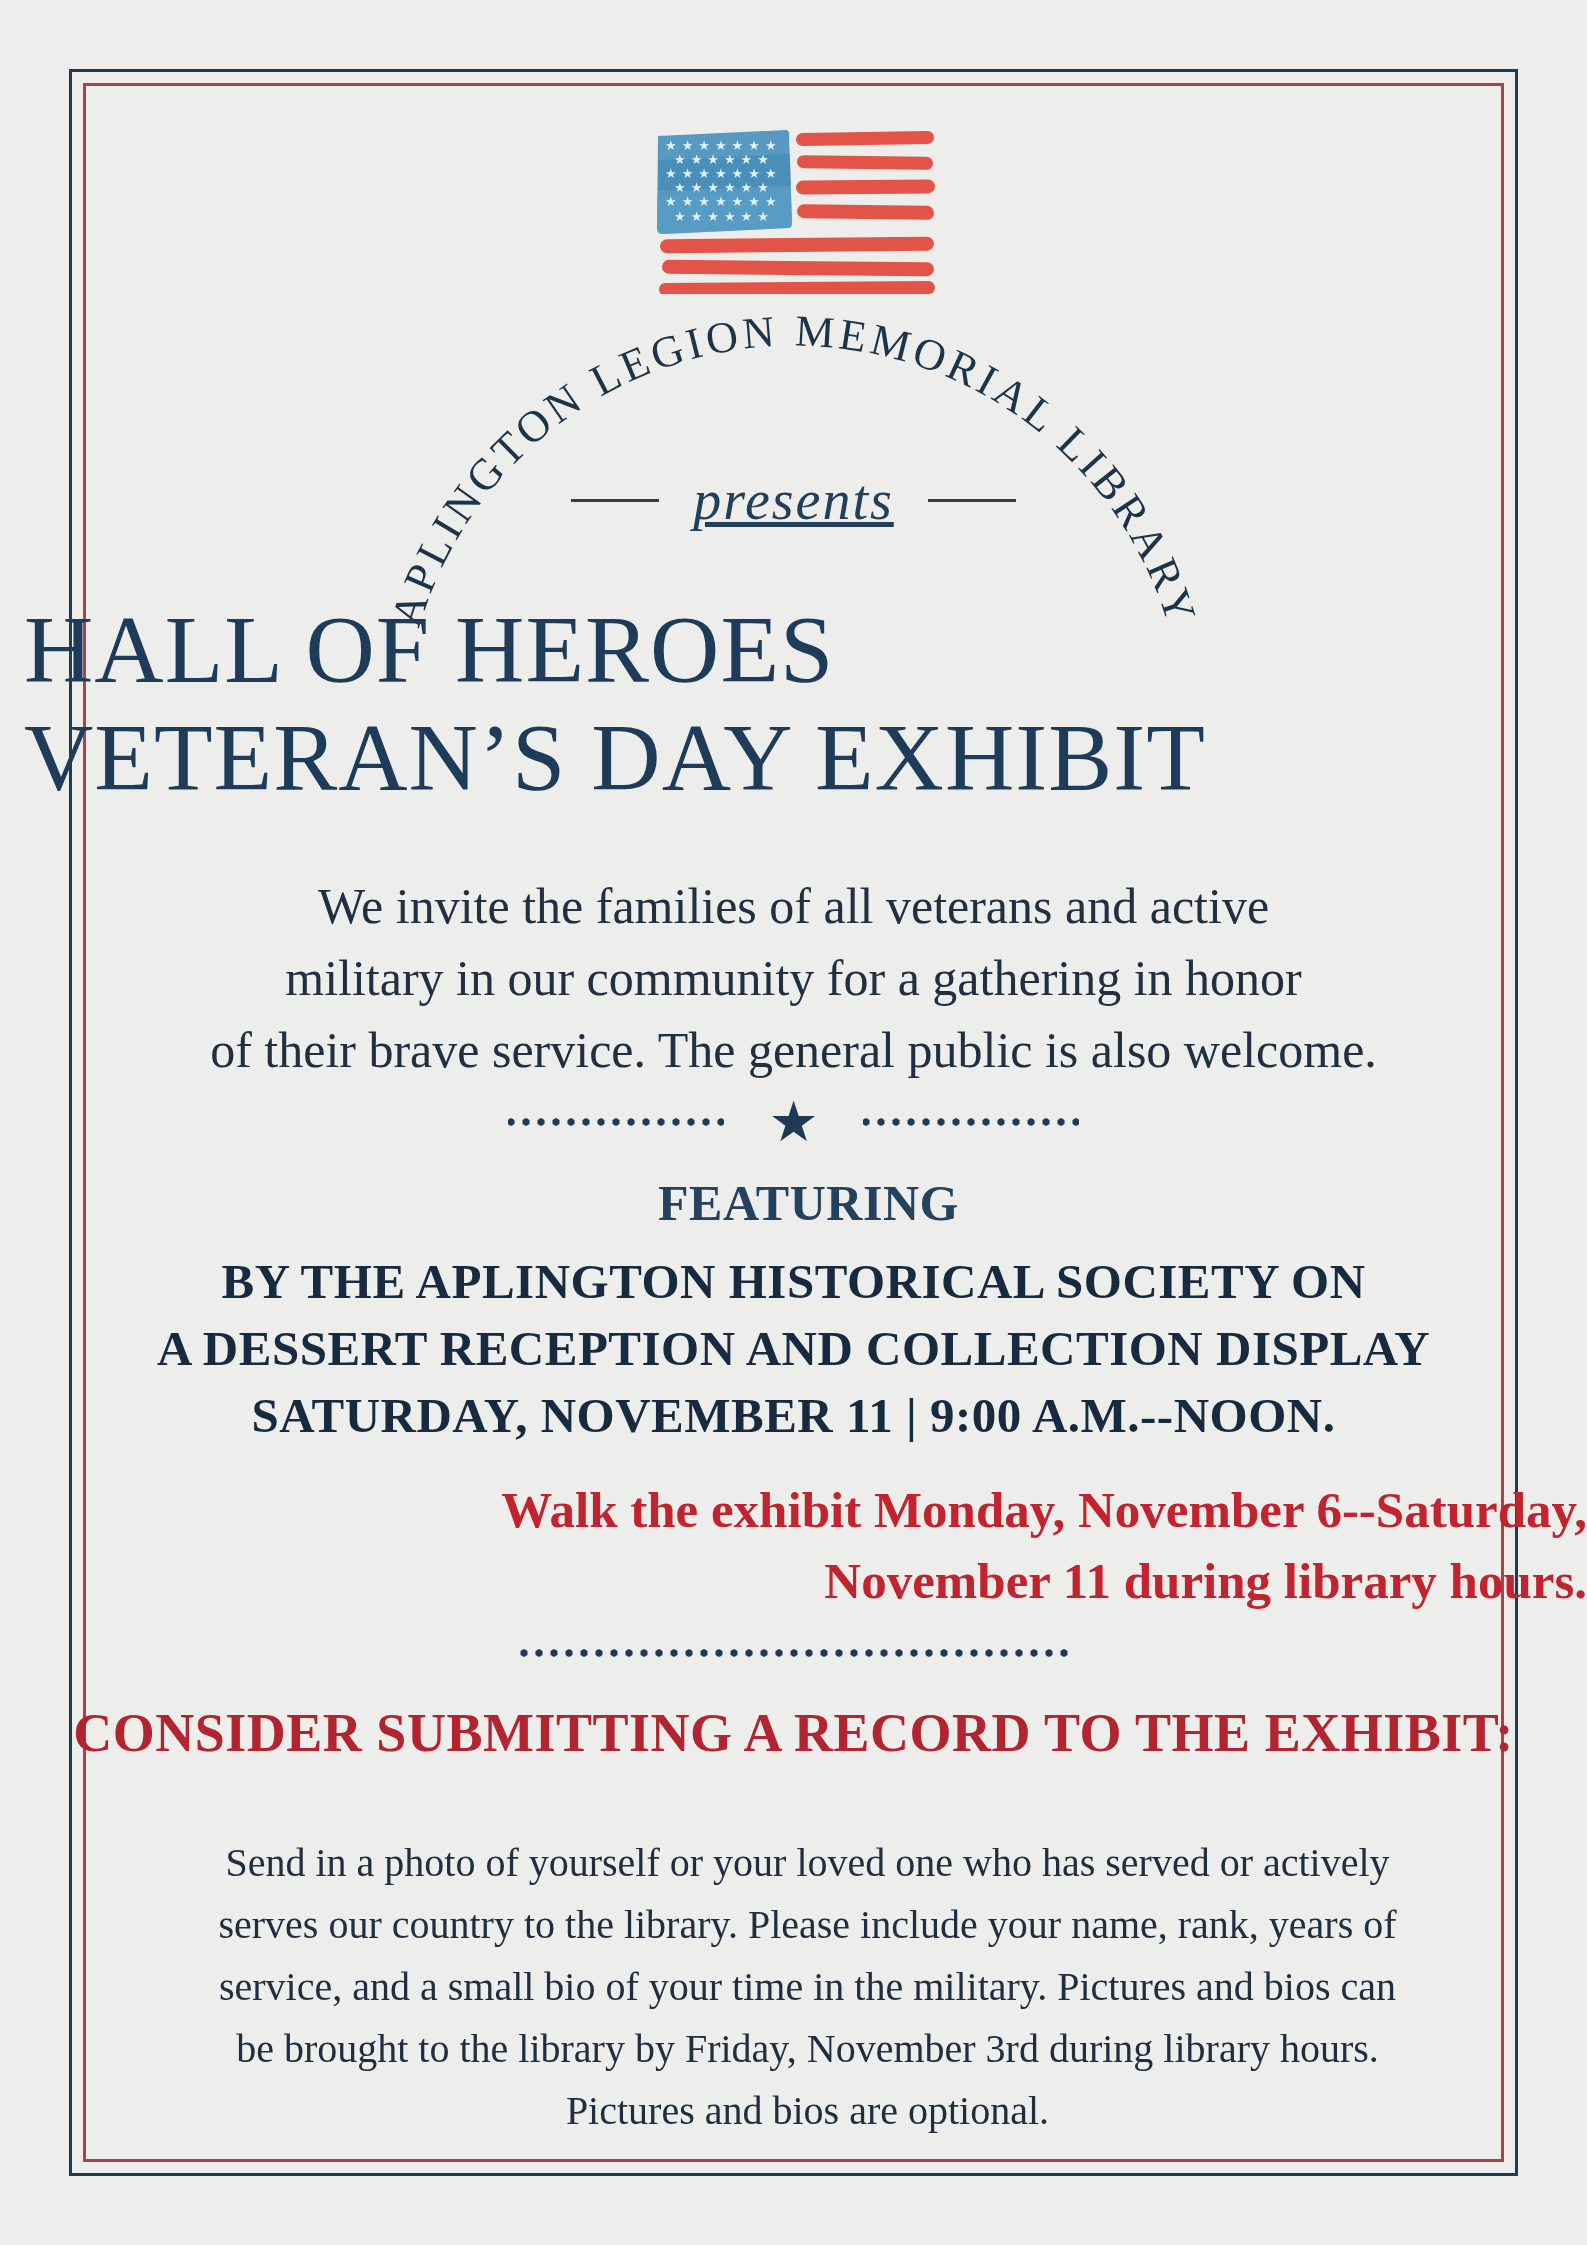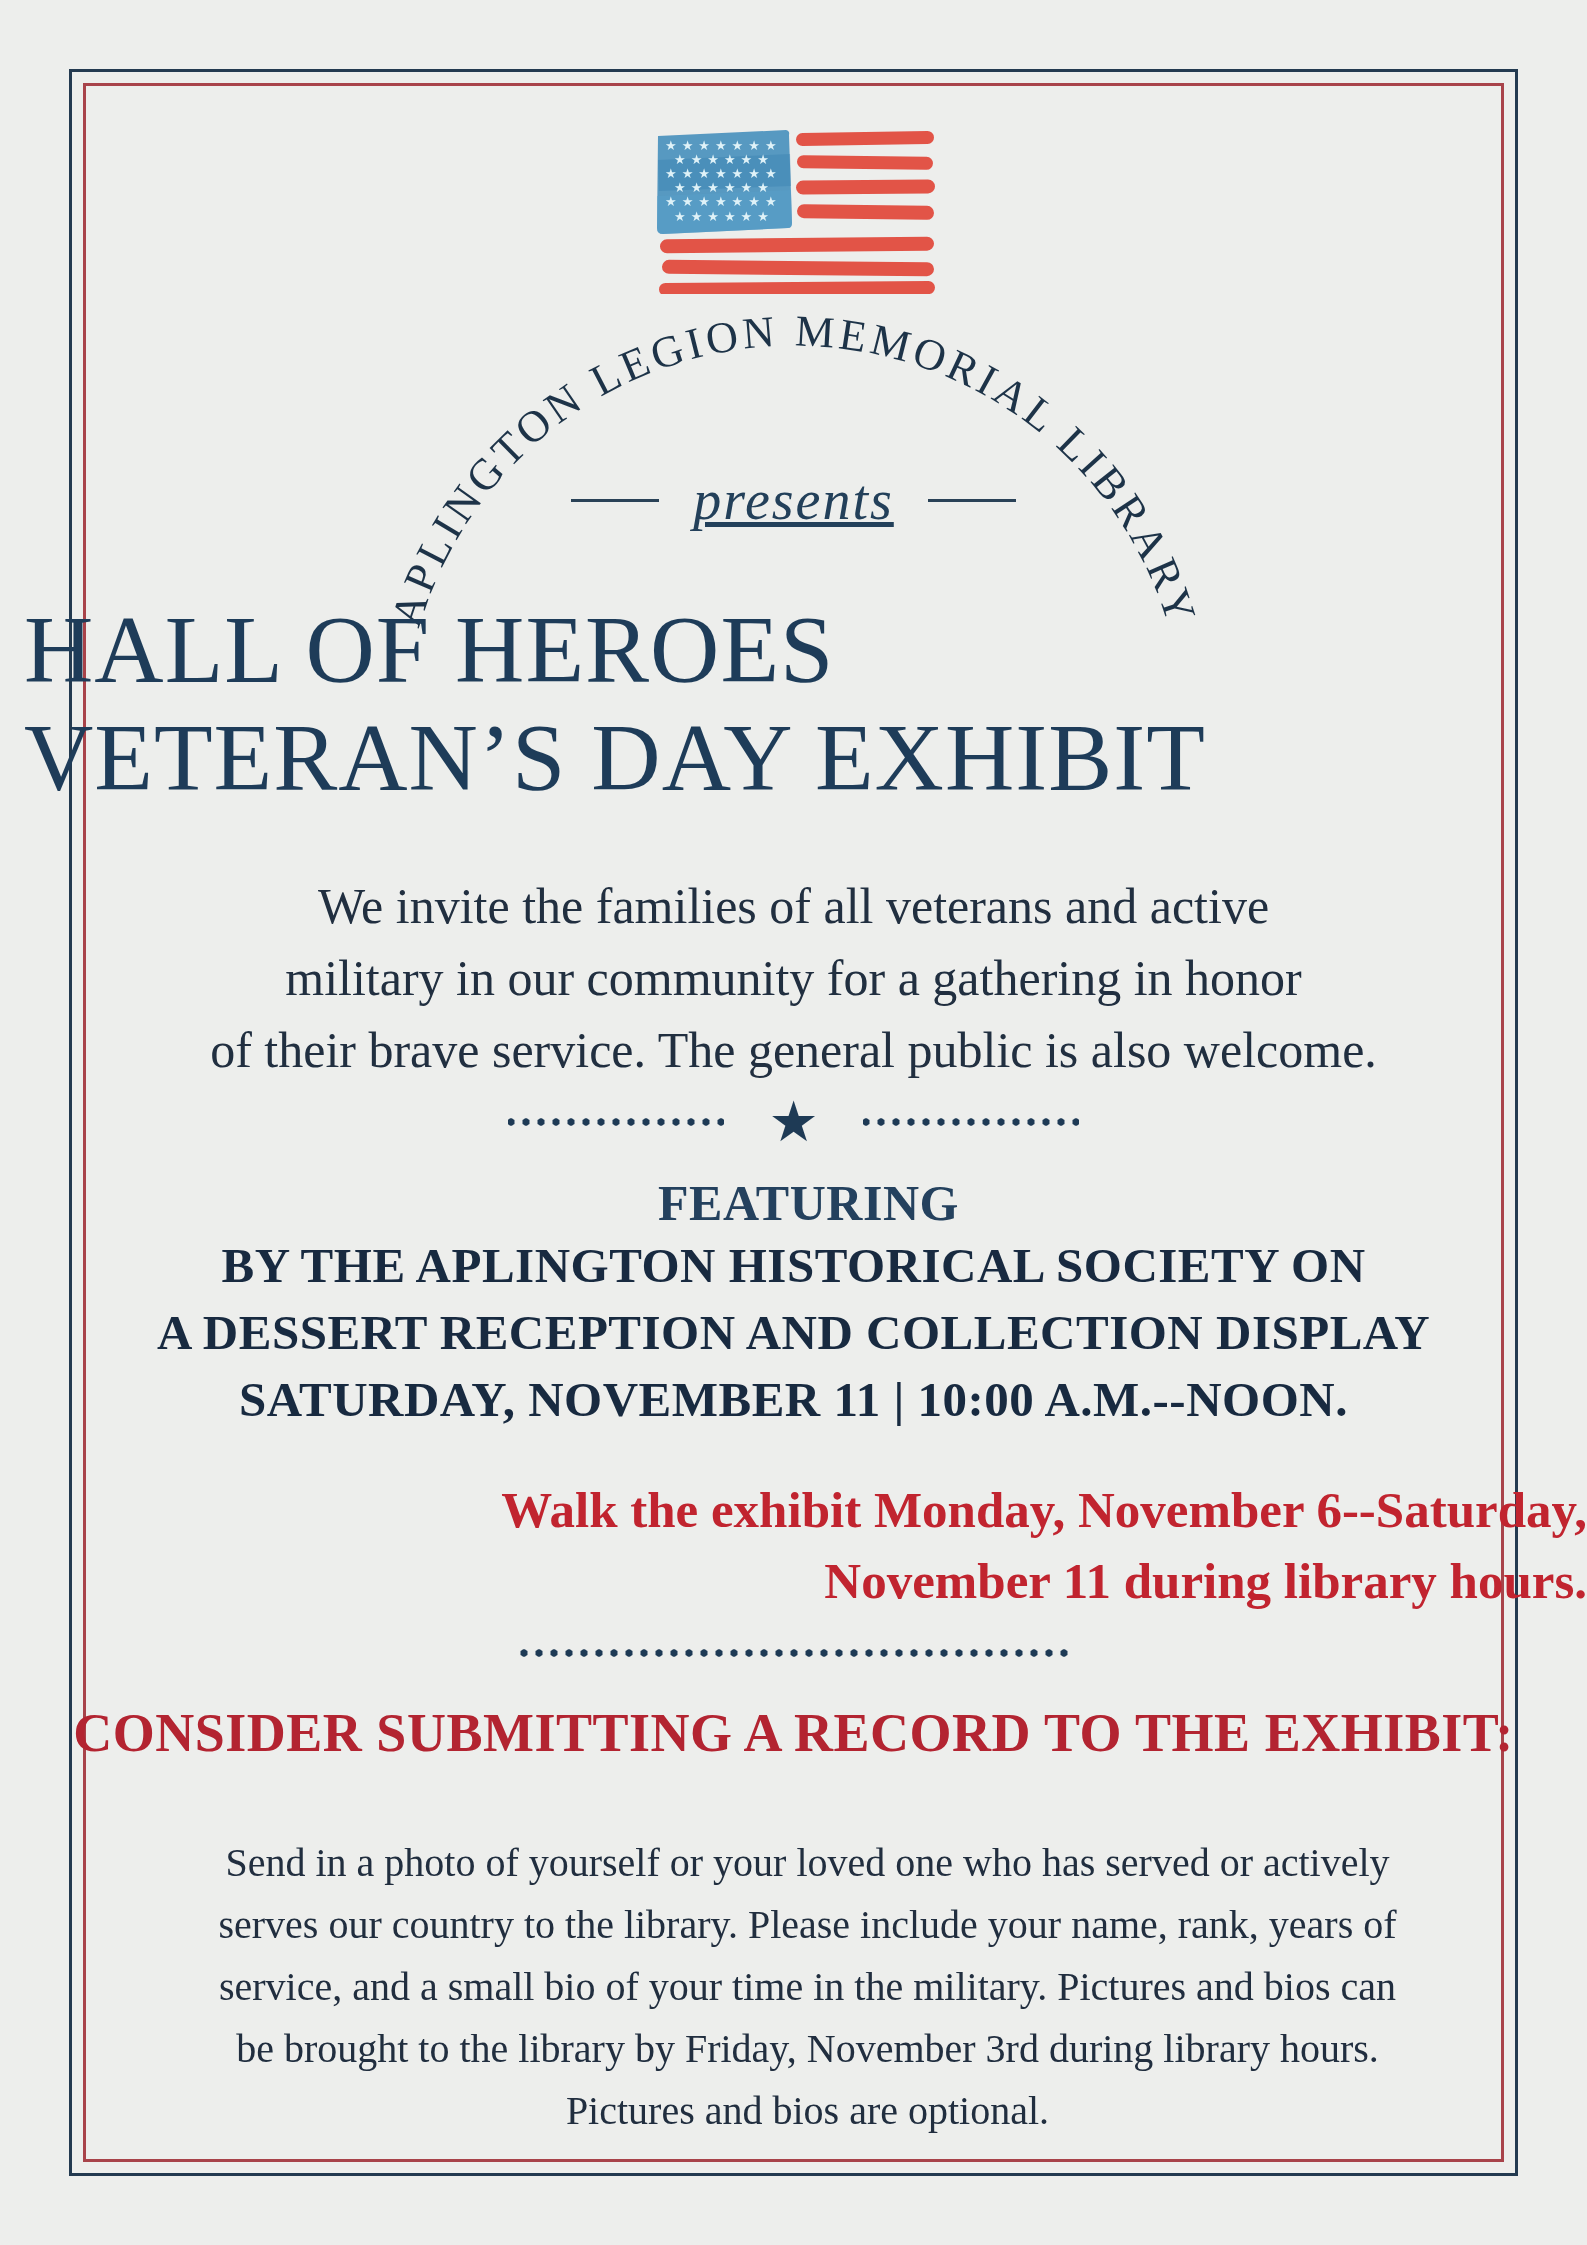--- a/index.html
+++ b/index.html
@@ -107,20 +107,21 @@
     position: absolute;
     top: 1174px;
     width: 100%;
     text-align: center;
     font-weight: bold;
     letter-spacing: 0.5px;
   }
   .featuring-heading {
     font-size: 50px;
     color: #24415e;
+    margin-bottom: 16px;
     padding-left: 30px;
   }
   .featuring-line {
     font-size: 49px;
     line-height: 67px;
     color: #182a40;
   }
 
   .walk-notice {
     position: absolute;
@@ -234,21 +235,21 @@
   <div class="divider-star">
     <span class="dots dots-short"></span>
     <span class="star-glyph">★</span>
     <span class="dots dots-short"></span>
   </div>
 
   <div class="featuring">
     <div class="featuring-heading nowrap-line">FEATURING</div>
     <div class="featuring-line nowrap-line">BY THE APLINGTON HISTORICAL SOCIETY ON</div>
     <div class="featuring-line nowrap-line">A DESSERT RECEPTION AND COLLECTION DISPLAY</div>
-    <div class="featuring-line nowrap-line">SATURDAY, NOVEMBER 11 | 10:00 A.M.--NOON.</div>
+    <div class="featuring-line nowrap-line">SATURDAY, NOVEMBER 11 | 9:00 A.M.--NOON.</div>
   </div>
 
   <div class="walk-notice">
     <div class="nowrap-line">Walk the exhibit Monday, November 6--Saturday,</div>
     <div class="nowrap-line">November 11 during library hours.</div>
   </div>
 
   <div class="divider-dots-long">
     <span class="dots dots-long"></span>
   </div>

